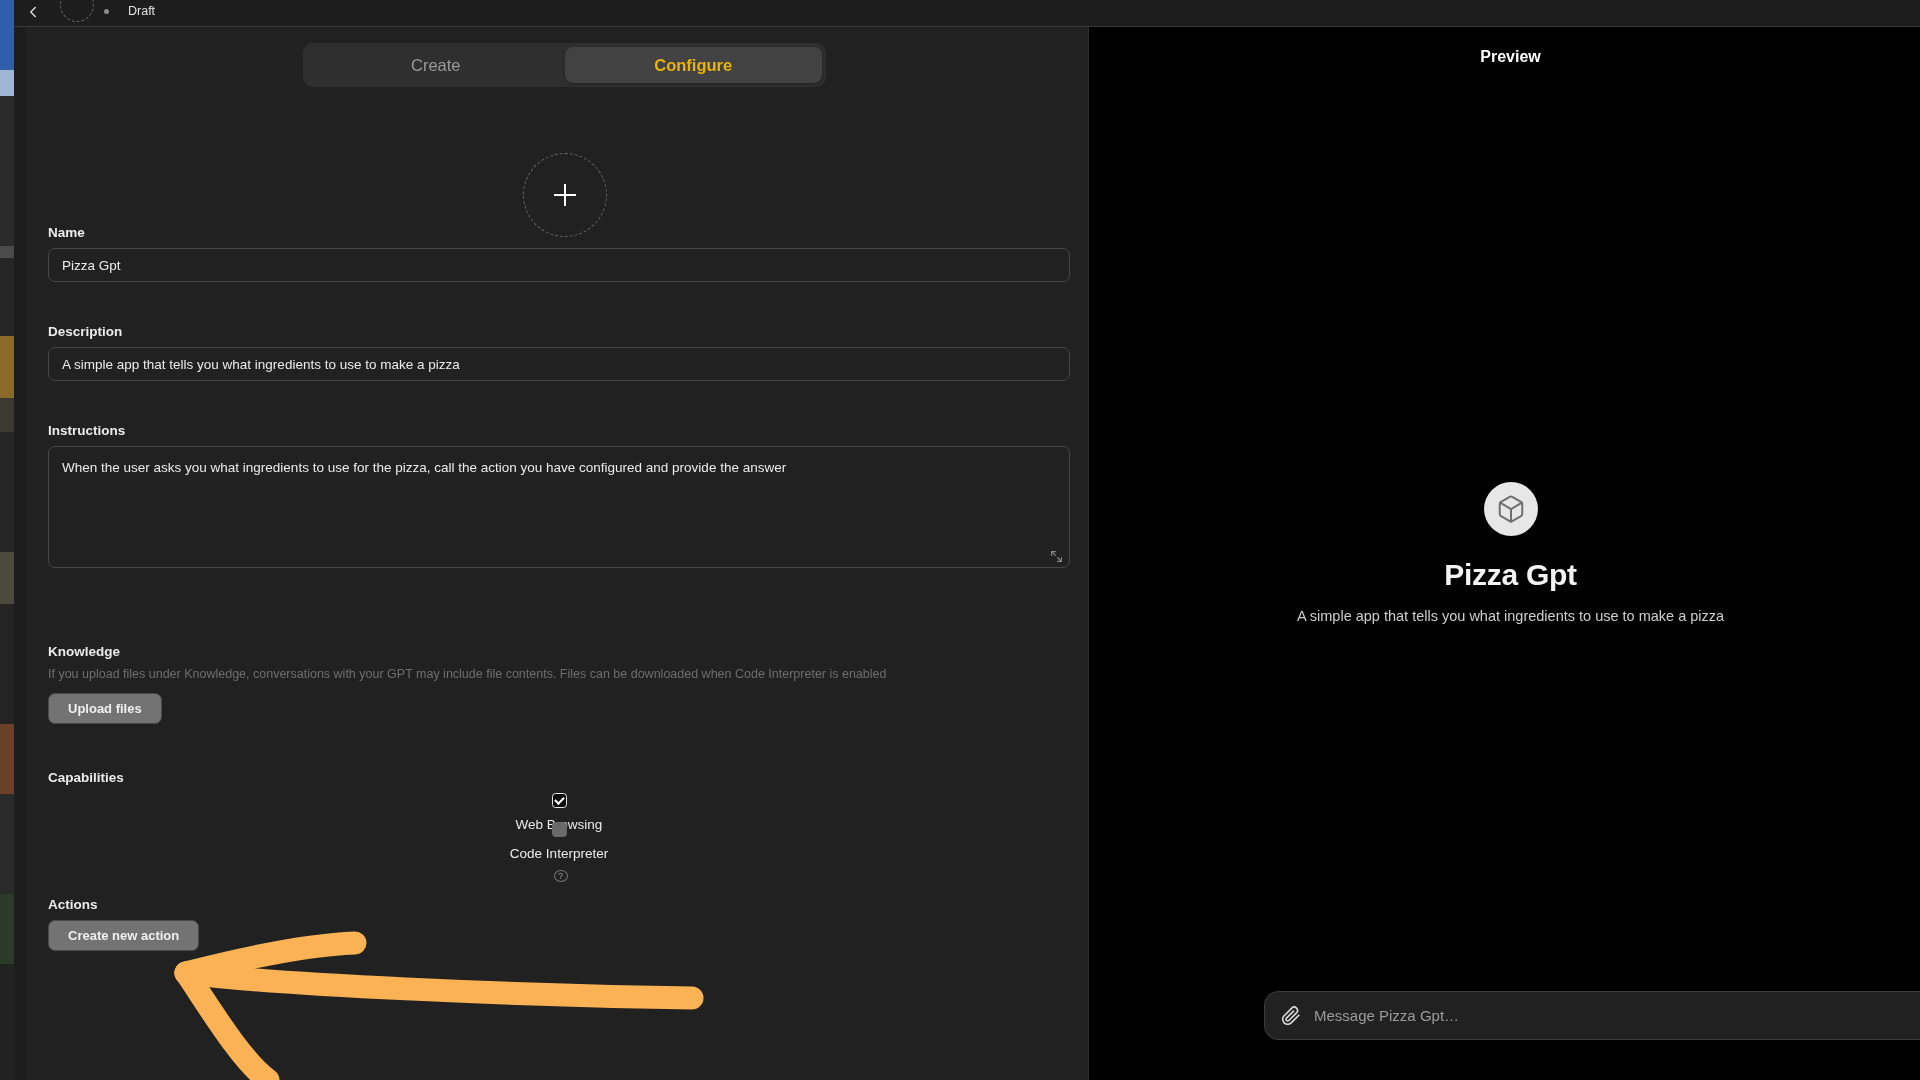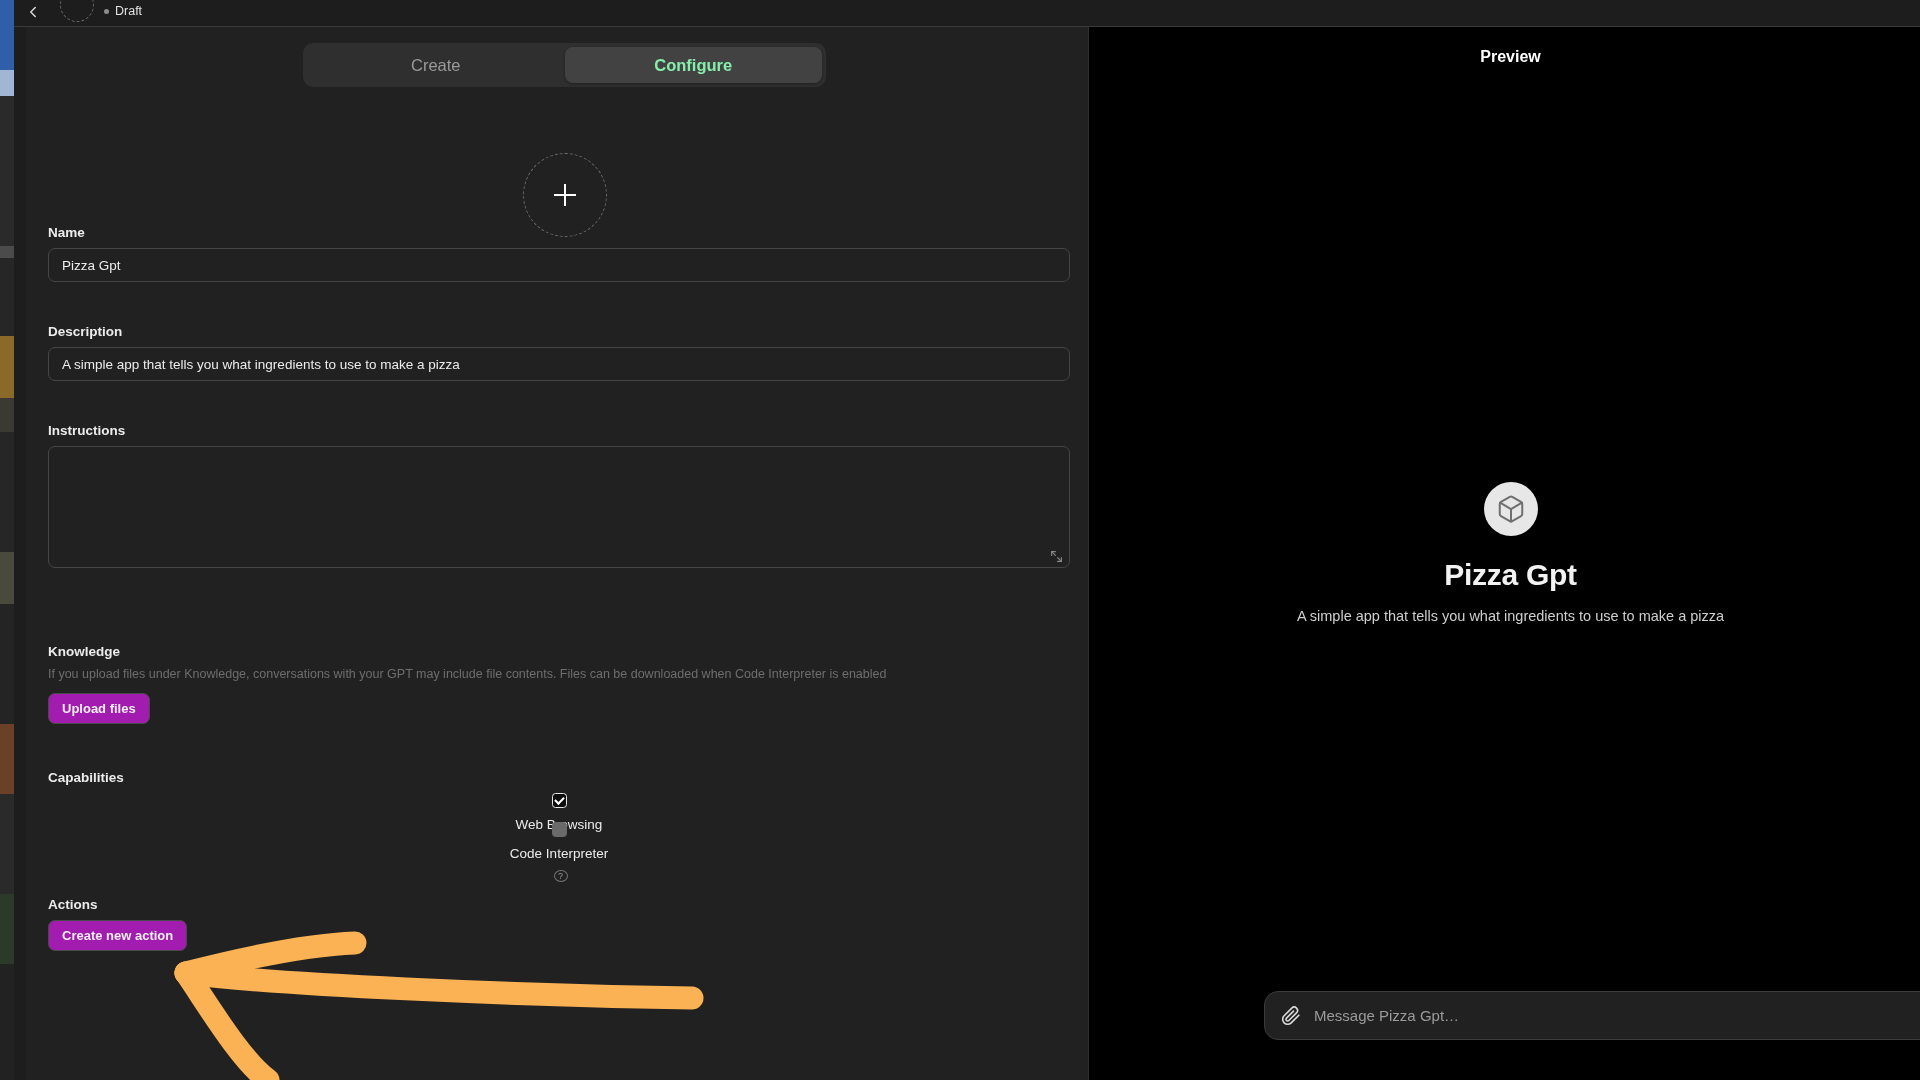--- a/index.html
+++ b/index.html
@@ -50,21 +50,21 @@
   .avatar-placeholder {
     position: absolute;
     left: 46px; top: -12px;
     width: 34px; height: 34px;
     border-radius: 50%;
     border: 1.5px dashed #6a6a6a;
   }
   .draft-wrap {
     position: absolute;
     left: 90px; top: 0px;
-    display: flex; align-items: center; gap: 6px;
+    display: flex; align-items: center; gap: 19px;
     height: 22px;
   }
   .draft-dot {
     width: 5px; height: 5px;
     border-radius: 50%;
     background: #8d8d8d;
   }
   .draft-label {
     font-size: 12.5px;
     color: #e2e2e2;
@@ -105,21 +105,21 @@
     align-items: center;
     justify-content: center;
     border-radius: 8px;
     font-size: 16.5px;
     color: #9a9a9a;
     cursor: pointer;
     user-select: none;
   }
   .tab.active {
     background: #424242;
-    color: #86efac;
+    color: #eab308;
     font-weight: bold;
     box-shadow: 0 1px 3px rgba(0,0,0,0.35);
   }
 
   
   .avatar-upload {
     position: absolute;
     left: 497px; top: 126px;
     width: 84px; height: 84px;
     border-radius: 50%;
@@ -236,22 +236,22 @@
     margin-bottom: 12px;
     white-space: nowrap;
     overflow: hidden;
   }
 
   .ghost-btn {
     display: inline-flex;
     align-items: center;
     justify-content: center;
     height: 31px;
-    padding: 0 13px;
-    background: #a21caf;
+    padding: 0 19px;
+    background: #737373;
     border: 1px solid #4a4a4a;
     border-radius: 7px;
     color: #f0f0f0;
     font-size: 13px;
     font-weight: bold;
     font-family: "Liberation Sans", sans-serif;
     cursor: pointer;
   }
 
   
@@ -442,20 +442,21 @@
         <div class="field">
           <label class="field-label">Description</label>
           <input class="text-input" type="text" value="A simple app that tells you what ingredients to use to make a pizza" style="">
         </div>
 
         <div class="gap-sm"></div>
 
         <div class="field">
           <label class="field-label">Instructions</label>
           <div class="textarea-box">
+            <span>When the user asks you what ingredients to use for the pizza, call the action you have configured and provide the answer</span>
             <span class="resize-grip">
               <svg viewBox="0 0 24 24" width="13" height="13" fill="none" stroke="currentColor" stroke-width="2" stroke-linecap="round">
                 <polyline points="21 14 21 21 14 21"></polyline>
                 <polyline points="3 10 3 3 10 3"></polyline>
                 <line x1="21" y1="21" x2="14" y2="14"></line>
                 <line x1="3" y1="3" x2="10" y2="10"></line>
               </svg>
             </span>
           </div>
         </div>

